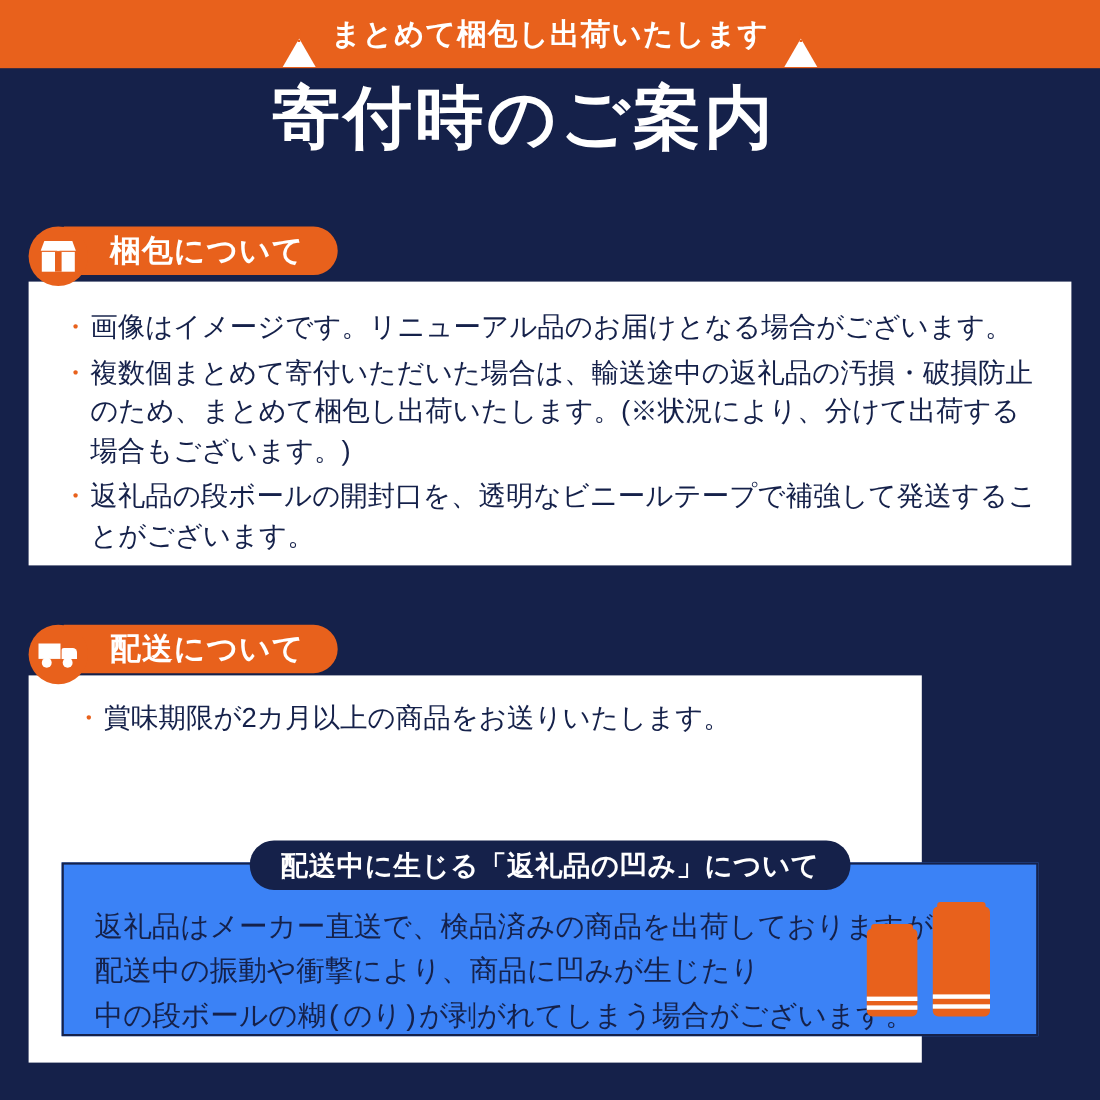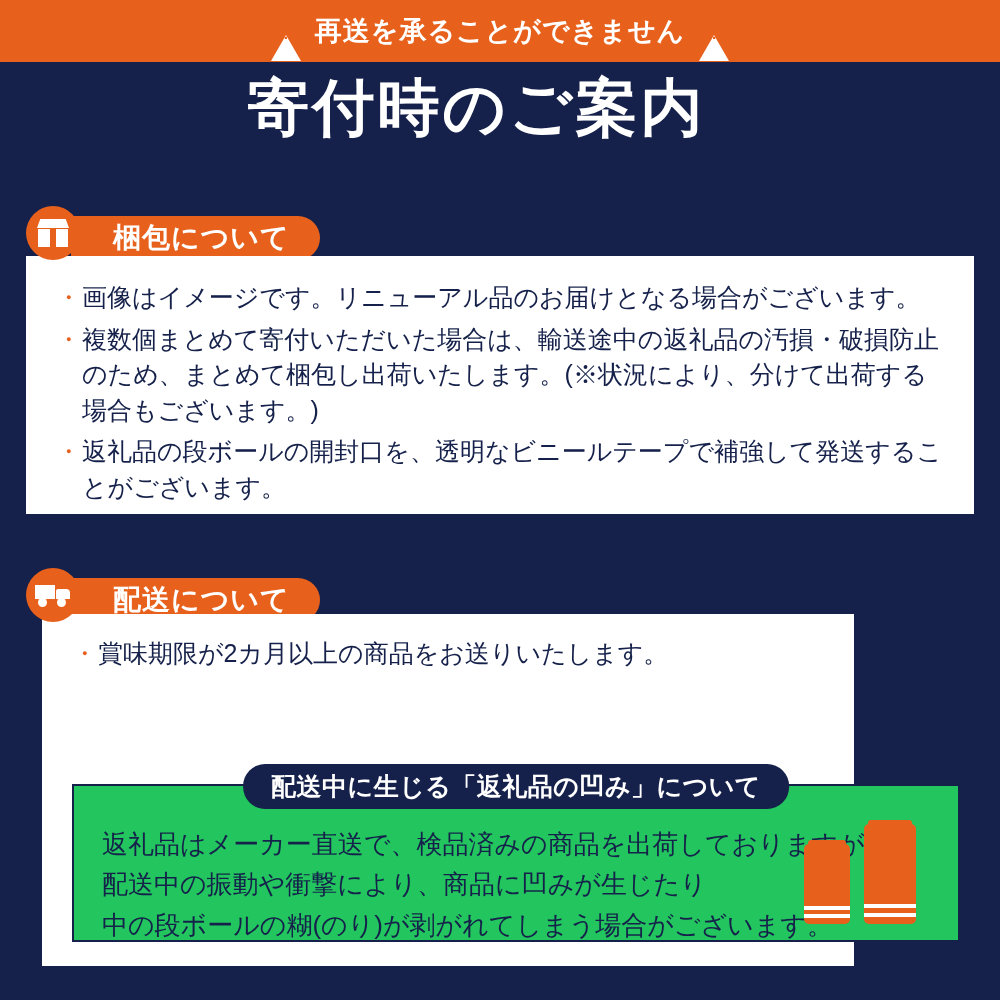--- a/index.html
+++ b/index.html
@@ -77,22 +77,21 @@
     font-size: 62px;
     font-weight: bold;
     letter-spacing: 3px;
     line-height: 1.15;
   }
 
   
   .section-head {
     position: absolute;
     display: flex;
-    align-items: flex-end;
-    gap: 13px;
+    align-items: flex-start;
   }
   .sec-icon-circle {
     width: 54px;
     height: 54px;
     border-radius: 50%;
     background: #e8611c;
     position: relative;
     z-index: 3;
     display: flex;
     align-items: center;
@@ -177,21 +176,22 @@
     top: 0;
     color: #e8611c;
     font-size: 25px;
   }
 
   
   .subbox {
     position: absolute;
     border: 2px solid #15214a;
     box-sizing: border-box;
-    background: #22c55e;
+    background: #3b82f6;
+    font-family: Liberation Mono, monospace;
   }
   .subbox-title {
     position: absolute;
     top: -22px;
     left: 50%;
     transform: translateX(-50%);
     background: #15214a;
     color: #ffffff;
     font-size: 25px;
     font-weight: bold;
@@ -247,21 +247,21 @@
 </head>
 <body>
 
 <div class="page">
 
   <div class="top-banner">
     <span class="warn-icon">
       <span class="tri"></span>
       <span class="bang">!</span>
     </span>
-    <span class="top-banner-text">再送を承ることができません</span>
+    <span class="top-banner-text">まとめて梱包し出荷いたします</span>
     <span class="warn-icon">
       <span class="tri"></span>
       <span class="bang">!</span>
     </span>
   </div>
 
   <div class="main-title">寄付時のご案内</div>
 
   <div class="section-head" style="top:206px; left:26px;">
     <span class="sec-icon-circle">
@@ -288,21 +288,21 @@
       <span class="truck-icon">
         <span class="cargo"></span>
           <span class="cab"></span>
         <span class="w1"></span>
           <span class="w2"></span>
       </span>
     </span>
     <span class="pill">配送について</span>
   </div>
 
-  <div class="panel" style="top:614px; left:26px; width:812px; height:352px; padding:22px 30px 0 30px;margin-left:16px;">
+  <div class="panel" style="top:614px; left:26px; width:812px; height:352px; padding:22px 30px 0 42px;">
     <ul class="bullet-list">
       <li>賞味期限が2カ月以上の商品をお送りいたします。</li>
     </ul>
 
     <div class="subbox" style="left:30px; top:170px; width:888px; height:158px;">
       <div class="subbox-title">配送中に生じる「返礼品の凹み」について</div>
       <div class="subbox-text" style="white-space:pre-line;">返礼品はメーカー直送で、検品済みの商品を出荷しておりますが
 配送中の振動や衝撃により、商品に凹みが生じたり
 中の段ボールの糊(のり)が剥がれてしまう場合がございます。</div>
       <div class="cans">

